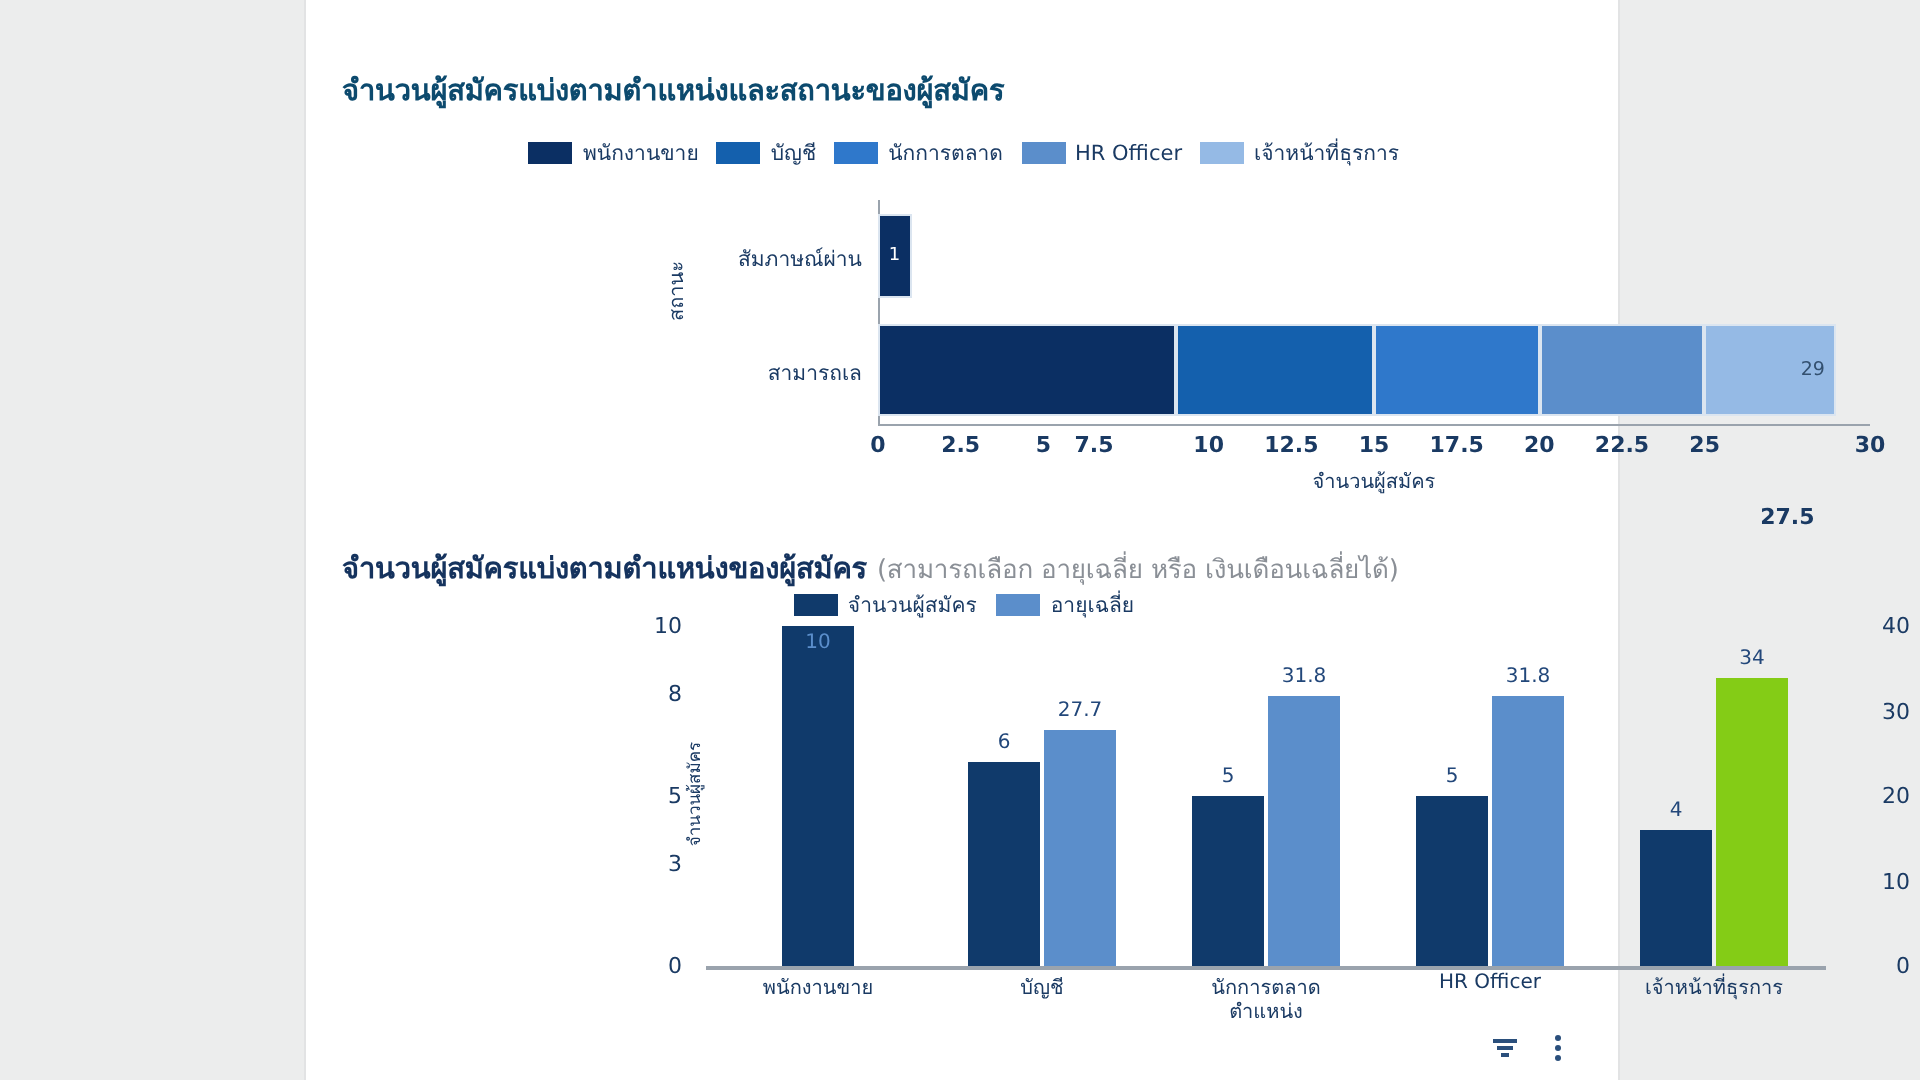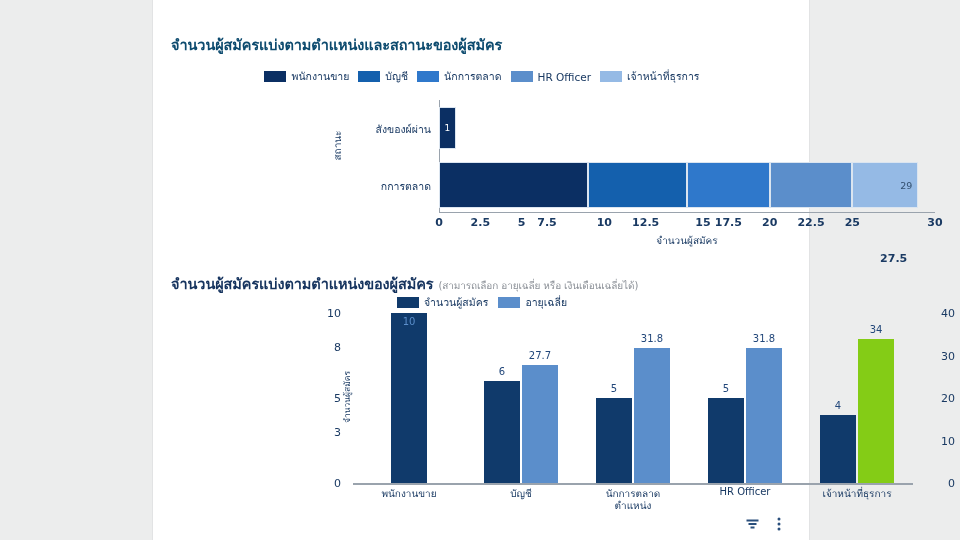--- a/index.html
+++ b/index.html
@@ -74,21 +74,21 @@
     text-align: center; font-size: 10px; color: #1a3a63;
   }
 
   
   .c2-title {
     position: absolute; left: 18px; top: 272px;
     font-size: 14.5px; font-weight: bold; color: #15335e;
     letter-spacing: -0.1px;
   }
   .c2-sub {
-    font-size: 10px; font-weight: normal; color: #8a8f96;
+    font-size: 13px; font-weight: normal; color: #8a8f96;
   }
   .c2-legend {
     position: absolute; left: 0; top: 294px; width: 658px;
     display: flex; justify-content: center; align-items: center; gap: 10px;
   }
   .c2-plot {
     position: absolute; left: 200px; top: 313px;
     width: 560px; height: 170px;
   }
   .grp {
@@ -174,21 +174,21 @@
     <div id="c1-plot-host"></div>
     <div id="c1-ycats"></div>
 
     <div class="c1-xticks" id="c1-xticks">
         <span class="c1-xtick" style="left: 0px;">0</span>
         <span class="c1-xtick" style="left: 41.3333px;">2.5</span>
         <span class="c1-xtick" style="left: 82.6667px;">5</span>
         <span class="c1-xtick" style="left: 108px;">7.5</span>
         <span class="c1-xtick" style="left: 165.333px;">10</span>
         <span class="c1-xtick" style="left: 206.667px;">12.5</span>
-        <span class="c1-xtick" style="left: 264px; text-align: center;">15</span>
+        <span class="c1-xtick" style="left: 248px; text-align: center;">15</span>
         <span class="c1-xtick" style="left: 289.333px;">17.5</span>
         <span class="c1-xtick" style="left: 330.667px;">20</span>
         <span class="c1-xtick" style="left: 372px;">22.5</span>
         <span class="c1-xtick" style="left: 413.333px;">25</span>
         <span class="c1-xtick" style="left: 454.667px; margin-top: 36px;">27.5</span>
         <span class="c1-xtick" style="left: 496px;">30</span>
       </div>
     <div class="c1-xlab">จำนวนผู้สมัคร</div>
 
     <div class="c2-title">
@@ -271,31 +271,31 @@
           <circle cx="2" cy="12" r="1.5" fill="#2a4f7c"></circle>
         </svg>
       </span>
     </div>
 
   <div class="barrow" style="left: 286px; top: 107px; height: 42px;">
         <div class="seg" style="width: 16.5333px; background: rgb(11, 47, 99);">
           <span class="bar-inner-val">1</span>
         </div>
       </div>
-      <div class="c1-ycat" style="left: 158px; top: 121px;">สังของผ์ผ่าน</div>
+      <div class="c1-ycat" style="left: 158px; top: 121px;">สัมภาษณ์ผ่าน</div>
       <div class="barrow" style="left: 286px; top: 162px; height: 46px;">
         <div class="seg" style="width: 148.8px; background: rgb(11, 47, 99);"></div>
         <div class="seg" style="width: 99.2px; background: rgb(20, 96, 173);"></div>
         <div class="seg" style="width: 82.6667px; background: rgb(47, 120, 203);"></div>
         <div class="seg" style="width: 82.6667px; background: rgb(91, 142, 203);"></div>
         <div class="seg" style="width: 66.1333px; background: rgb(149, 186, 229);">
           <span class="bar-total" style="right: 6px;">29</span>
         </div>
       </div>
-      <div class="c1-ycat" style="left: 158px; top: 178px;">กการตลาด</div>
+      <div class="c1-ycat" style="left: 158px; top: 178px;">สามารถเล</div>
       <div class="c2-cat" style="left: 256px;">พนักงานขาย</div>
       <div class="c2-cat" style="left: 368px;">บัญชี</div>
       <div class="c2-cat" style="left: 480px;">นักการตลาด</div>
       <div class="c2-cat" style="left: 592px;">HR Officer</div>
       <div class="c2-cat" style="left: 704px;">เจ้าหน้าที่ธุรการ</div>
       <span class="c2-ytick-l" style="left: 158px; top: 483px;">0</span>
       <span class="c2-ytick-l" style="left: 158px; top: 432px;">3</span>
       <span class="c2-ytick-l" style="left: 158px; top: 398px;">5</span>
       <span class="c2-ytick-l" style="left: 158px; top: 347px;">8</span>
       <span class="c2-ytick-l" style="left: 158px; top: 313px;">10</span>

